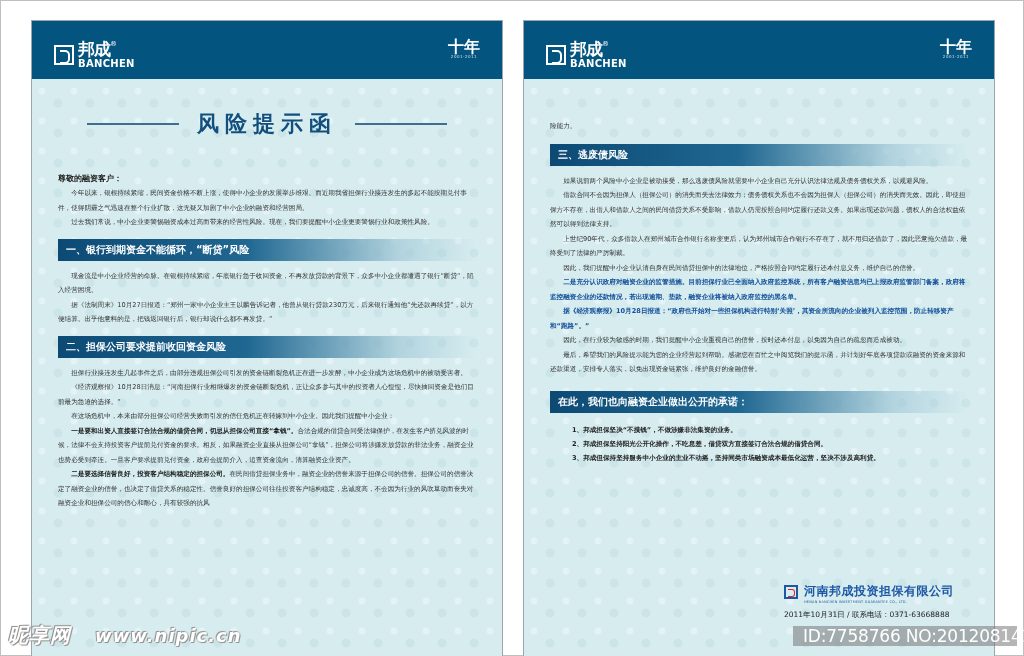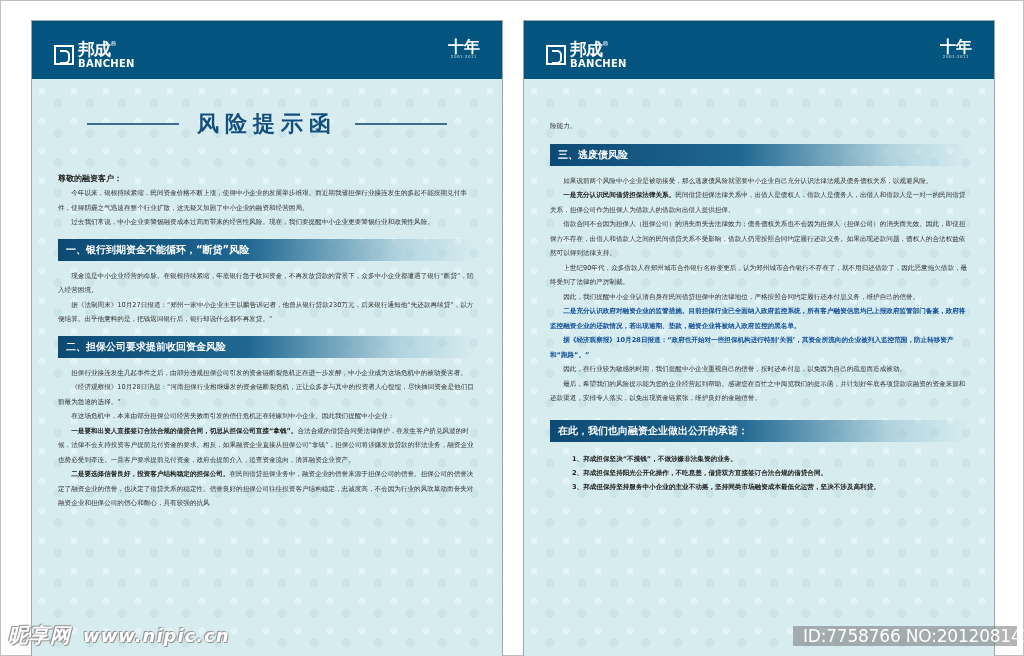--- a/index.html
+++ b/index.html
@@ -42,21 +42,21 @@
   .comp-row{display:flex;align-items:center;}
   .comp-logo{width:14px;height:14px;border:2px solid #1e58a5;box-sizing:border-box;position:relative;}
   .comp-logo:after{content:"";position:absolute;left:2px;top:2px;width:6px;height:6px;border:1.5px solid #d23;border-left:none;border-radius:0 3px 3px 0;}
   .comp-cn{font-size:12px;font-weight:bold;color:#1e58a5;margin-left:6px;letter-spacing:0.5px;}
   .comp-en{font-size:3.5px;color:#1e58a5;margin-left:20px;letter-spacing:0.2px;}
   .contact{font-size:7.5px;color:#222;margin-top:6px;}
   .wm-id{position:absolute;left:793px;top:626px;width:224px;height:20px;background:rgba(120,120,120,0.55);
          color:#fff;font-size:17px;line-height:20px;padding-left:10px;box-sizing:border-box;letter-spacing:-0.2px;white-space:nowrap;}
   .wm-site{position:absolute;left:8px;top:622px;color:#fff;font-size:20px;font-weight:bold;font-style:italic;
            text-shadow:0 0 2px #8a8a8a,1px 1px 0 #9a9a9a,-1px -1px 0 #9a9a9a;letter-spacing:1px;white-space:nowrap;}
-  .wm-site .url{font-size:18px;margin-left:12px;}
+  .wm-site .url{font-size:18px;margin-left:24px;}
 </style>
 </head>
 <body>
 
 <div class="frame"></div>
 
 <div class="page left">
   <div class="header">
     <div class="logo">
       <div class="logo-box"></div>
@@ -107,33 +107,40 @@
     <div class="ten-years">
       <div class="ten-glyph">十年</div>
       <div class="ten-sub">2001-2011</div>
     </div>
   </div>
 
   <div class="content" style="top:98px;">
     <p class="noind">险能力。</p>
     <div class="sec" style="margin-top:10px;">三、逃废债风险</div>
     <p>如果说前两个风险中小企业是被动接受，那么逃废债风险就需要中小企业自己充分认识法律法规及债务债权关系，以规避风险。</p>
-    <p><b>一是充分认识民间借贷担保法律关系。</b><span>民间借贷担保法律关系中，出借人是债权人，借款人是债务人，出借人和借款人是一对一的民间借贷关系，担保公司作为担保人为借款人的借款向出借人提供担保。</span></p>
     <p>借款合同不会因为担保人（担保公司）的消失而失去法律效力；债务债权关系也不会因为担保人（担保公司）的消失而无效。因此，即使担保方不存在，出借人和借款人之间的民间借贷关系不受影响，借款人仍需按照合同约定履行还款义务。如果出现还款问题，债权人的合法权益依然可以得到法律支持。</p>
     <p>上世纪90年代，众多借款人在郑州城市合作银行名称变更后，认为郑州城市合作银行不存在了，就不用归还借款了，因此恶意拖欠借款，最终受到了法律的严厉制裁。</p>
     <p>因此，我们提醒中小企业认清自身在民间借贷担保中的法律地位，严格按照合同约定履行还本付息义务，维护自己的信誉。</p>
     <p class="blue">二是充分认识政府对融资企业的监管措施。目前担保行业已全面纳入政府监控系统，所有客户融资信息均已上报政府监管部门备案，政府将监控融资企业的还款情况，若出现逾期、垫款，融资企业将被纳入政府监控的黑名单。</p>
     <p class="blue">据《经济观察报》10月28日报道：“政府也开始对一些担保机构进行特别‘关照’，其资金所流向的企业被列入监控范围，防止转移资产和“跑路”。”</p>
     <p>因此，在行业较为敏感的时期，我们提醒中小企业重视自己的信誉，按时还本付息，以免因为自己的疏忽而造成被动。</p>
     <p>最后，希望我们的风险提示能为您的企业经营起到帮助。感谢您在百忙之中阅览我们的提示函，并计划好年底各项贷款或融资的资金来源和还款渠道，安排专人落实，以免出现资金链紧张，维护良好的金融信誉。</p>
 
     <div class="sec" style="margin-top:14px;">在此，我们也向融资企业做出公开的承诺：</div>
     <ul class="promise">
       <li>1、邦成担保坚决“不摸钱”，不做涉嫌非法集资的业务。</li>
       <li>2、邦成担保坚持阳光公开化操作，不吃息差，借贷双方直接签订合法合规的借贷合同。</li>
       <li>3、邦成但保持坚持服务中小企业的主业不动摇，坚持同类市场融资成本最低化运营，坚决不涉及高利贷。</li>
     </ul>
   </div>
 
+  <div class="company">
+    <div class="comp-row">
+      <div class="comp-logo"></div>
+      <div class="comp-cn">河南邦成投资担保有限公司</div>
+    </div>
+    <div class="comp-en">HENAN BANCHEN INVESTMENT GUARANTEE CO., LTD.</div>
+    <div class="contact">2011年10月31日 / 联系电话：0371-63668888</div>
+  </div>
 </div>
 
 <div class="wm-site"><span>昵享网</span><span class="url">www.nipic.cn</span></div>
 <div class="wm-id">ID:7758766 NO:20120814185519027389</div>
 
 </body></html>

